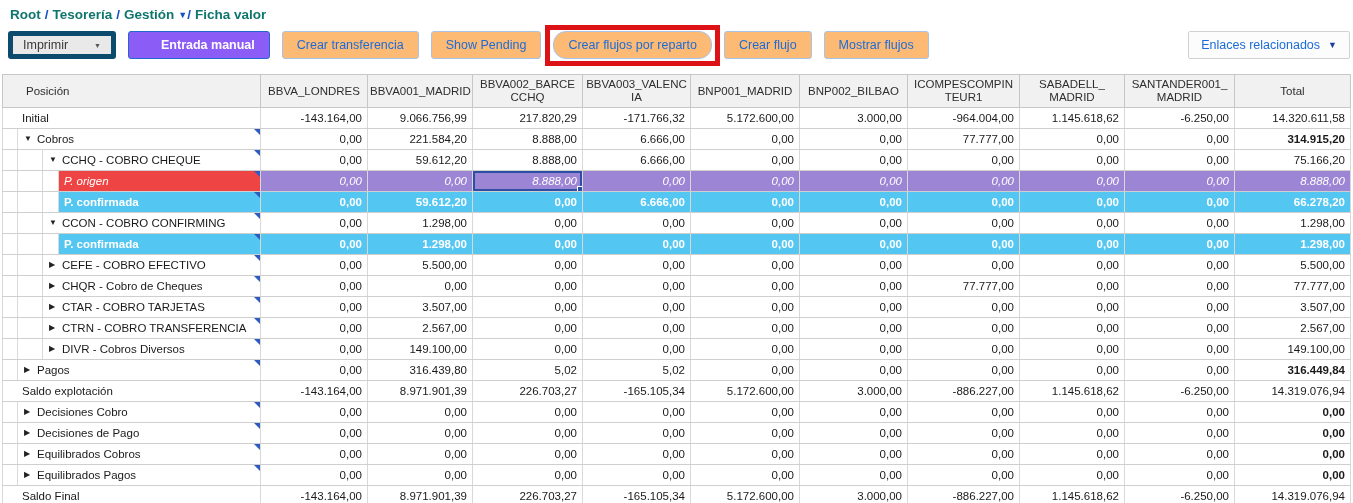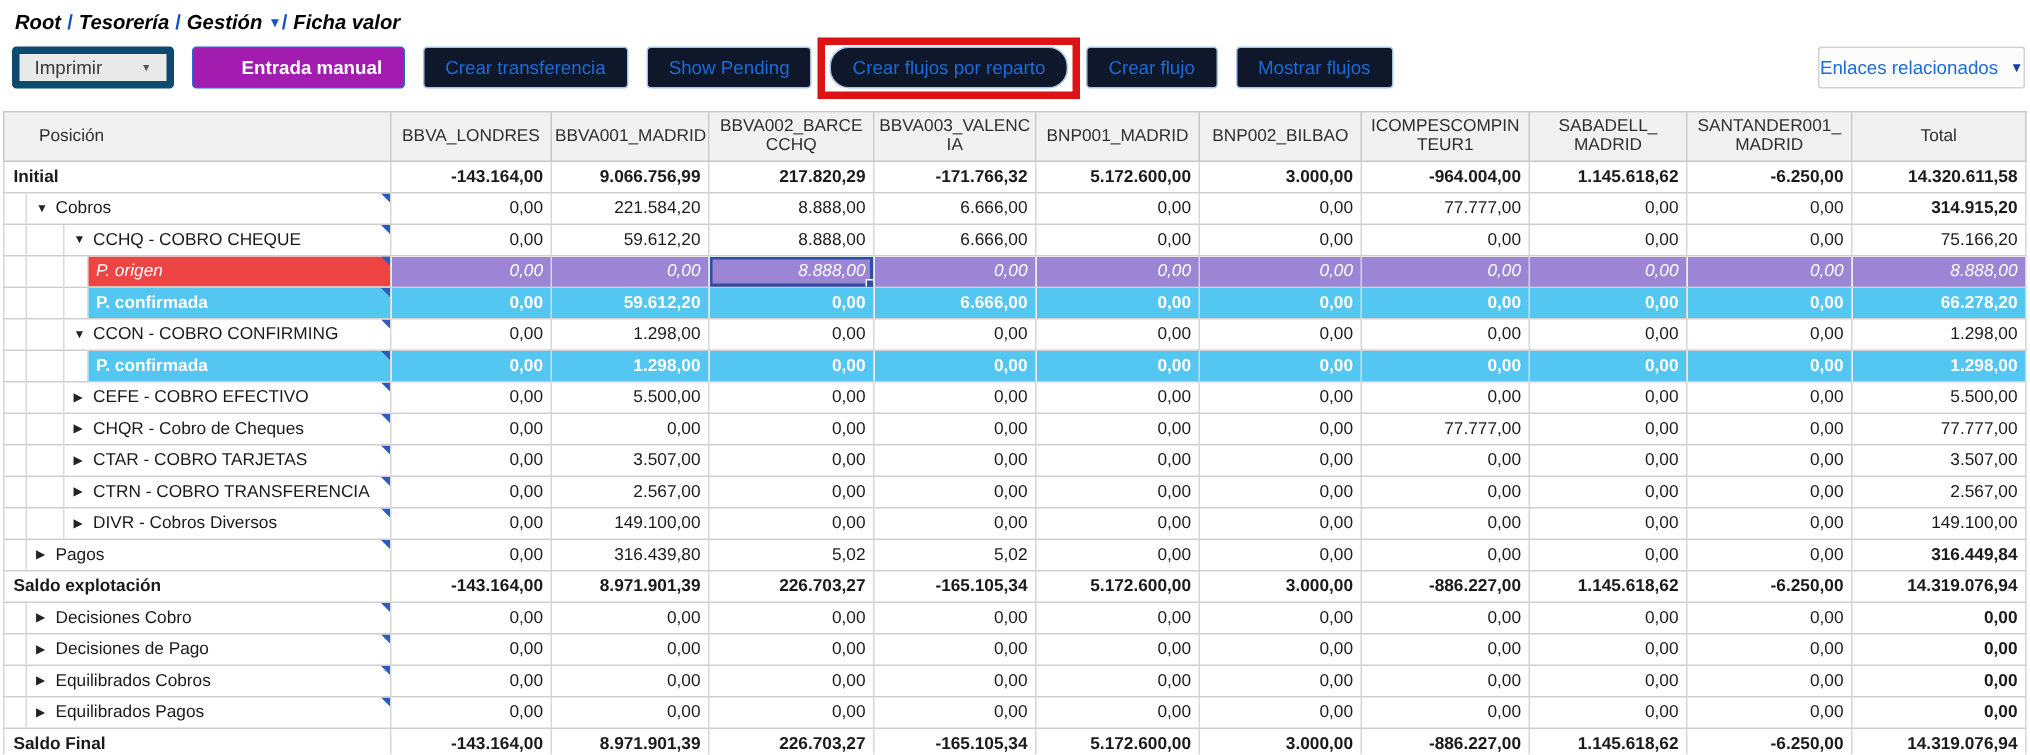--- a/index.html
+++ b/index.html
@@ -3,62 +3,62 @@
 <meta charset="utf-8">
 <style>
   html,body{margin:0;padding:0;}
   body{
     width:1353px;height:503px;overflow:hidden;background:#fff;
     font-family:"Liberation Sans",sans-serif;color:#1a1a1a;
     -webkit-font-smoothing:antialiased;
   }
   
   .breadcrumb{padding:7px 0 0 10px;font-size:13.5px;font-weight:bold;color:#1553c4;white-space:nowrap;}
-  .breadcrumb .seg{color:#000000;cursor:pointer;font-style:italic;}
+  .breadcrumb .seg{color:#0f766e;cursor:pointer;}
   .breadcrumb .sep{margin:0 4px;}
   .bc-caret{font-size:9px;vertical-align:1px;margin:0 0 0 4px;}
   
   .toolbar{display:flex;align-items:center;margin:7px 0 0 8px;height:32px;}
   .btn{
     height:28px;box-sizing:border-box;display:flex;align-items:center;justify-content:center;
     padding:0 14px;border-radius:3px;font-size:12.5px;white-space:nowrap;cursor:pointer;
-    background:#0f172a;border:1px solid #a6c3ea;color:#1b6bd8;margin-right:12px;
+    background:#fdba74;border:1px solid #a6c3ea;color:#1b6bd8;margin-right:12px;
   }
   .btn-gray{
     background:#e9e9e9;border:5px solid #0c4a6e;color:#3a3a3a;width:108px;
     justify-content:space-between;padding:0 10px;
   }
   .btn-gray .caret{font-size:7px;color:#555;}
-  .btn-primary{background:#a21caf;border-color:#2368cf;color:#fff;font-weight:bold;padding-left:32px;}
+  .btn-primary{background:#8b5cf6;border-color:#2368cf;color:#fff;font-weight:bold;padding-left:32px;}
   .redwrap{position:relative;display:inline-block;margin-right:12px;}
   .redwrap .btn{margin-right:0;border-radius:13px;}
   .red-overlay{
     position:absolute;left:-8px;right:-8px;top:-6px;bottom:-7px;
     border:5px solid #dc1217;pointer-events:none;z-index:5;
   }
   .btn-links{
     margin-left:auto;margin-right:3px;height:28px;box-sizing:border-box;display:flex;align-items:center;
-    gap:8px;padding:0 0;background:#fcfcfc;border:1px solid #d2d2d2;border-radius:2px;
+    gap:8px;padding:0 12px;background:#fcfcfc;border:1px solid #d2d2d2;border-radius:2px;
     color:#1b6bd8;font-size:12.5px;cursor:pointer;white-space:nowrap;
   }
   .btn-links .caret{font-size:9px;color:#1a3f9d;}
   
   table.grid{border-collapse:collapse;table-layout:fixed;margin:13px 0 0 2px;width:1348px;}
   .grid th{
     background:#f1f1f1;height:33px;font-weight:normal;font-size:11.5px;color:#2e2e2e;
     border:1px solid #c7c7c7;text-align:center;padding:0 2px;line-height:13px;
     white-space:pre-line;overflow:hidden;box-sizing:border-box;
   }
   .grid th.h-pos{text-align:left;padding-left:23px;}
   .grid td{
     border:1px solid #d8d8d8;border-bottom-color:#cfcfcf;height:20px;box-sizing:content-box;
     font-size:11.5px;color:#1a1a1a;padding:0;overflow:hidden;
   }
   .grid td.num{text-align:right;padding-right:5px;white-space:nowrap;}
-  .grid tr.r-summary td{font-weight:bold;}
+  .grid tr.r-summary td{font-weight:normal;padding-left:13px;}
   .grid td.b{font-weight:bold;}
   td.pos{position:relative;}
   .posflex{display:flex;height:20px;align-items:stretch;}
   .ind{border-right:1px solid #d9d9d9;flex:0 0 auto;}
   .ind1{width:14px}.ind2{width:24px}.ind3{width:15px}
   .lbl{flex:1 1 auto;display:flex;align-items:center;padding-left:6px;white-space:nowrap;overflow:hidden;}
   .arrow{font-size:8px;color:#222;flex:0 0 10px;margin-right:3px;line-height:1;}
   tr.r-origen .lbl{background:#ef4444;color:#fff;font-style:italic;padding-left:5px;}
   tr.r-origen td.num{background:#9c85d5;color:#fff;font-style:italic;}
   tr.r-confirmada .lbl{background:#53c6f1;color:#fff;font-weight:bold;padding-left:5px;}

